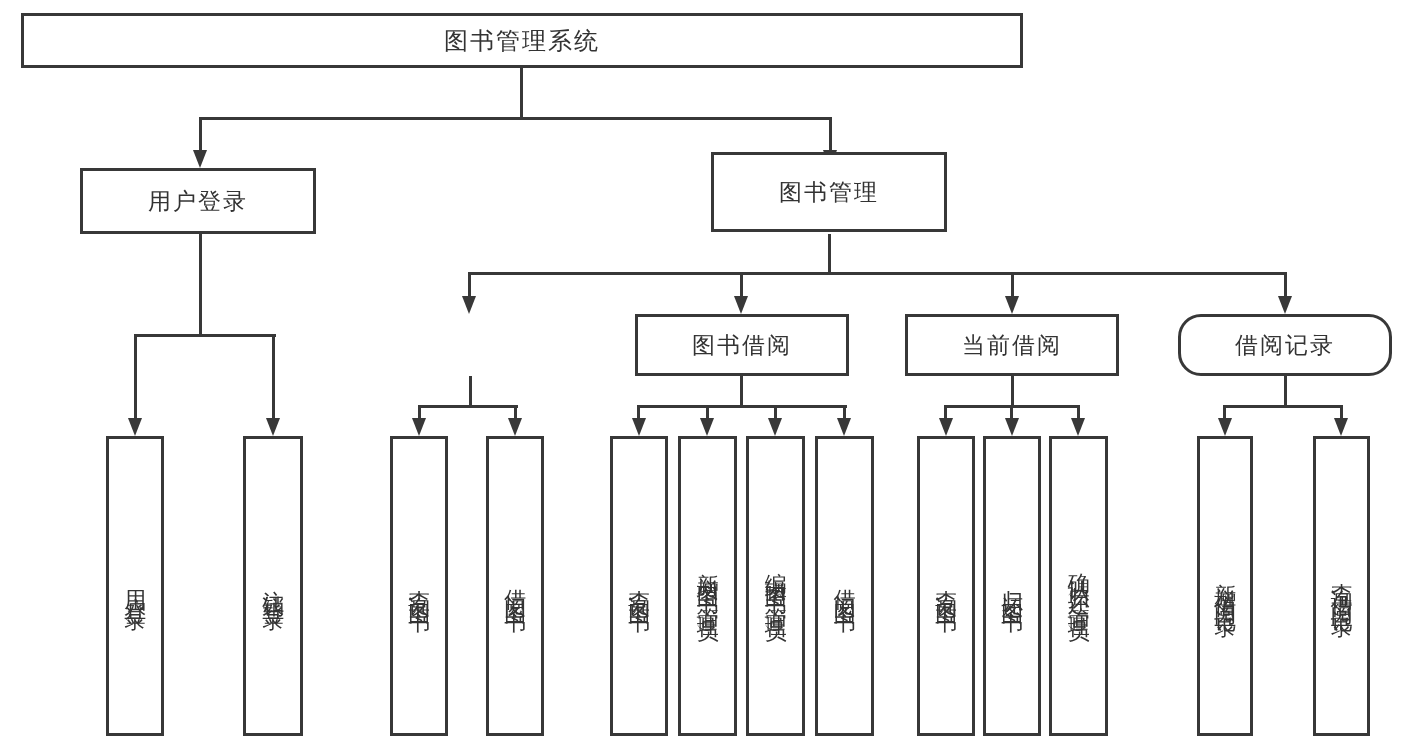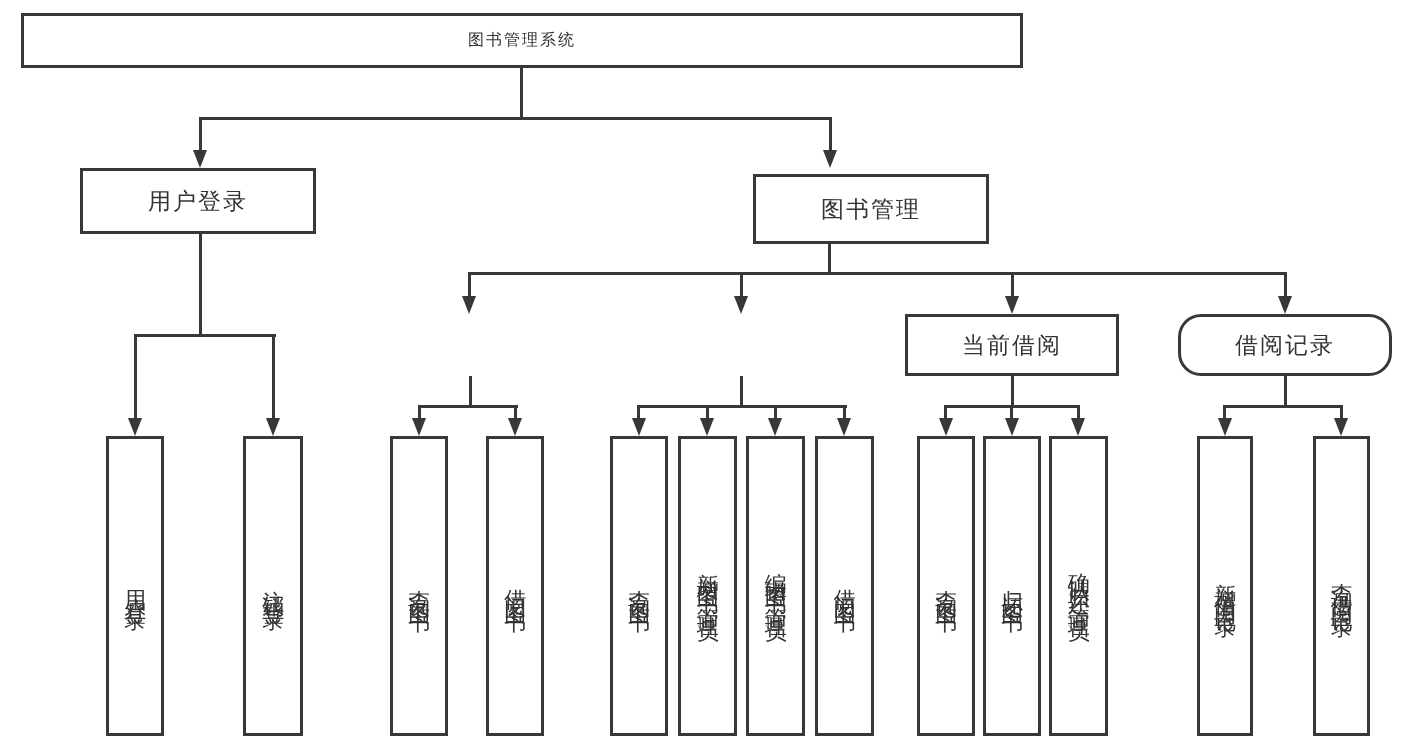--- a/index.html
+++ b/index.html
@@ -5,21 +5,21 @@
   html,body{margin:0;padding:0;background:#fff;}
   .canvas{
     position:relative;width:1405px;height:747px;background:#ffffff;overflow:hidden;
     font-family:"Liberation Sans","DejaVu Sans",sans-serif;color:#333;
   }
   .box{
     position:absolute;box-sizing:border-box;border:3px solid #383838;background:#fff;
     display:flex;align-items:center;justify-content:center;
     font-size:23px;letter-spacing:2px;color:#333;
   }
-  .box.root{font-size:16px;}
+  .box.root{font-size:24px;}
   .vbox{
     position:absolute;box-sizing:border-box;border:3px solid #383838;background:#fff;
     display:flex;align-items:center;justify-content:center;
   }
   .vbox span{
     writing-mode:vertical-rl;text-orientation:mixed;
     font-size:22px;letter-spacing:7px;color:#333;line-height:1.2;
   }
   .hline,.vline{position:absolute;background:#383838;}
   .arr{
@@ -92,22 +92,23 @@
   <div class="vline" style="left:1284px;top:376px;width:3px;height:32px;"></div>
   <div class="hline" style="left:1223px;top:405px;width:120px;height:3px;"></div>
   <div class="vline" style="left:1223px;top:405px;width:3px;height:15px;"></div>
   <div class="arr" style="left:1218px;top:418px;"></div>
   <div class="vline" style="left:1340px;top:405px;width:3px;height:15px;"></div>
   <div class="arr" style="left:1334px;top:418px;"></div>
 
   <div class="box root" style="left:21px;top:13px;width:1002px;height:55px;">图书管理系统</div>
 
   <div class="box" style="left:80px;top:168px;width:236px;height:66px;">用户登录</div>
-  <div class="box" style="left:711px;top:174px;width:236px;height:70px;margin-left:42px;">图书管理</div>
+  <div class="box" style="left:711px;top:152px;width:236px;height:80px;">图书管理</div>
 
+  <div class="box" style="left:635px;top:314px;width:214px;height:62px;">图书借阅</div>
   <div class="box" style="left:905px;top:314px;width:214px;height:62px;">当前借阅</div>
   <div class="box" style="left:1178px;top:314px;width:214px;height:62px;border-radius:23px;">借阅记录</div>
 
   <div class="vbox" style="left:106px;top:436px;width:58px;height:300px;">
     <span>用户登录</span>
   </div>
   <div class="vbox" style="left:243px;top:436px;width:60px;height:300px;">
     <span>注销登录</span>
   </div>
 

